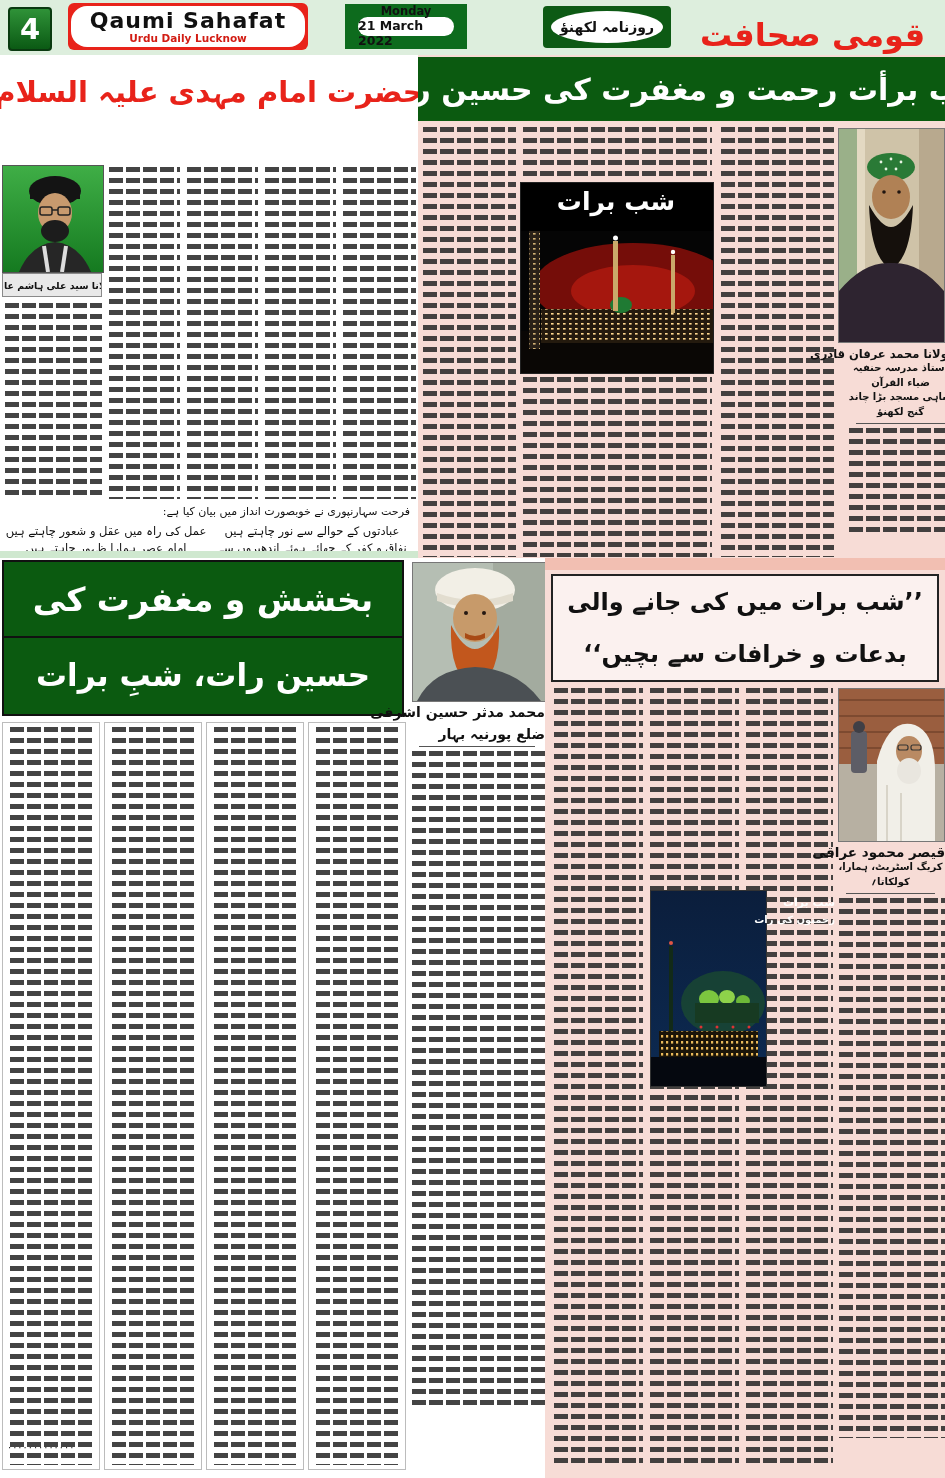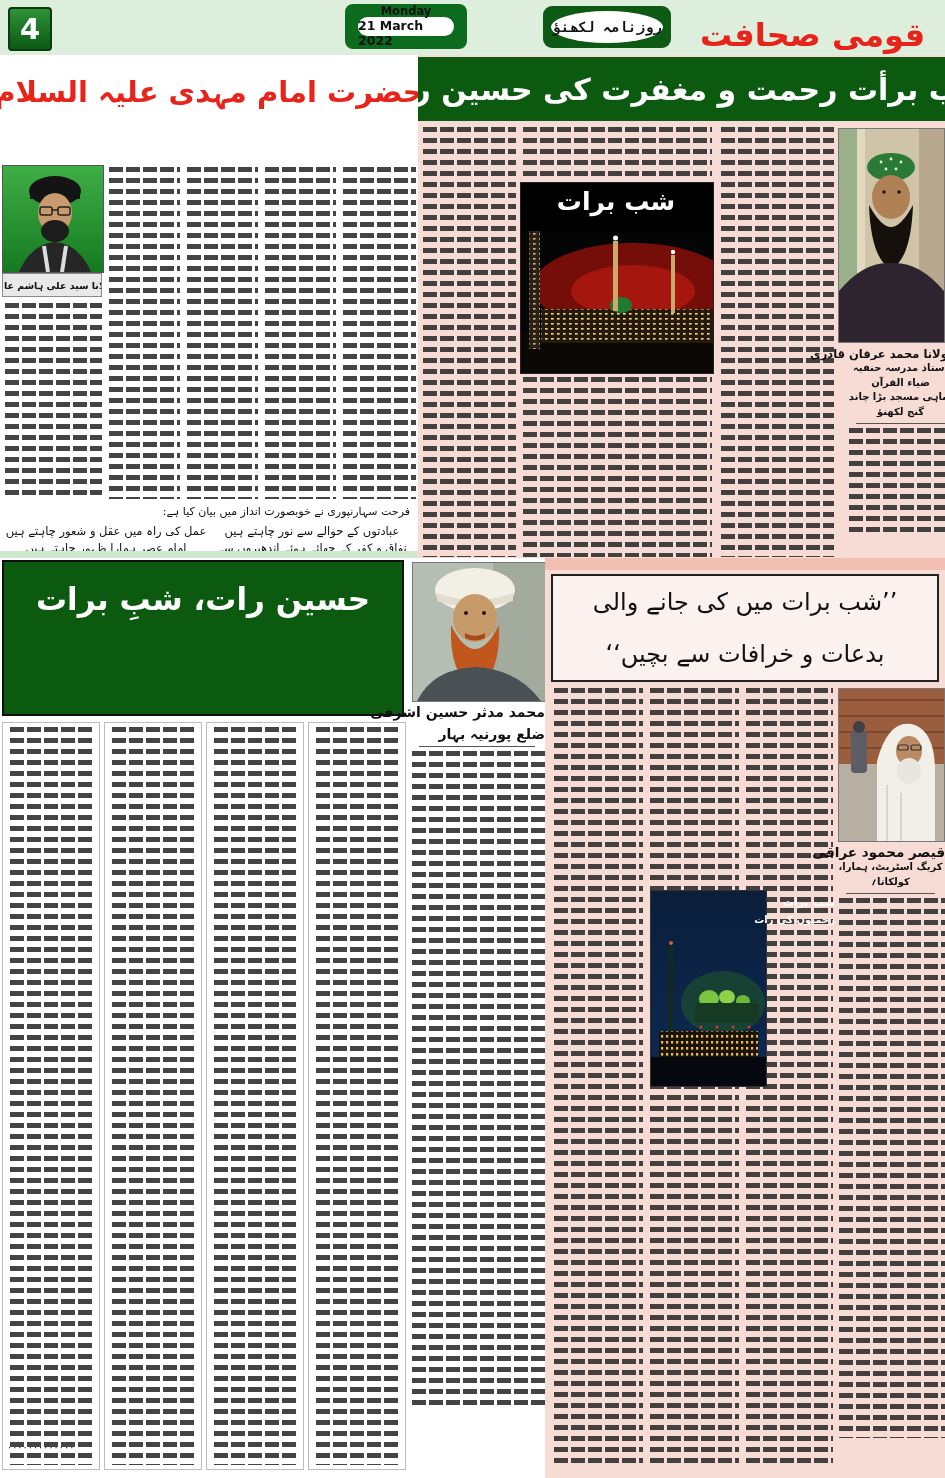--- a/index.html
+++ b/index.html
@@ -11,26 +11,26 @@
 
   
   #hdr{left:0;top:0;width:945px;height:55px;background:#ddeedd;}
   #pageno{left:8px;top:7px;width:40px;height:40px;background:linear-gradient(#2f9238,#0b5a14);
           border:2px solid #0a3a10;border-radius:4px;color:#fff;font-size:29px;font-weight:bold;}
   #mast{left:68px;top:3px;width:240px;height:47px;background:#e8231a;border-radius:6px;padding:3px;box-sizing:border-box;}
   #mast-in{width:100%;height:100%;background:#fff;border-radius:16px;display:flex;flex-direction:column;
            align-items:center;justify-content:center;line-height:1.05;}
   #mast-title{font-size:22px;font-weight:bold;color:#111;letter-spacing:1px;}
   #mast-sub{font-size:10.5px;font-weight:bold;color:#d21c13;}
-  #datebox{left:345px;top:4px;width:122px;height:45px;background:#0d6b1d;border-radius:8px;padding:13px;box-sizing:border-box;}
+  #datebox{left:345px;top:4px;width:122px;height:45px;background:#0d6b1d;border-radius:0;padding:13px;box-sizing:border-box;}
   #date-in{width:100%;height:100%;background:#fff;border-radius:14px;display:flex;flex-direction:column;
            align-items:center;justify-content:center;line-height:1.2;}
   #date-day{font-size:11.5px;font-weight:bold;color:#111;}
   #date-full{font-size:12.5px;font-weight:bold;color:#111;}
-  #nameplate{left:543px;top:6px;width:128px;height:42px;background:#0d5a14;border-radius:9px;font-family:Liberation Mono, monospace;}
+  #nameplate{left:543px;top:6px;width:128px;height:42px;background:#0d5a14;border-radius:4px;}
   #nameplate-oval{width:112px;height:32px;background:#fff;border-radius:50%;font-size:14px;font-weight:bold;color:#111;}
   #brand{left:690px;top:12px;width:245px;height:46px;color:#e8231a;font-size:32px;font-weight:bold;}
 
   
   .ut{--gap:#fff;
       background-image:
         repeating-linear-gradient(90deg,var(--gap) 0 3px,transparent 3px 17px),
         repeating-linear-gradient(#2b2b2b 0 5px,transparent 5px 11px);
       background-origin:content-box;background-clip:content-box;opacity:.88;}
   .utp{--gap:#f7dcd6;}
@@ -71,34 +71,40 @@
   #bl-photo{left:412px;top:4px;width:132px;height:138px;border:1px solid #777;}
   #bl-capwrap{left:409px;top:146px;width:136px;direction:rtl;color:#111;}
   #bl-capname{font-size:14px;font-weight:bold;white-space:nowrap;}
   #bl-caploc{font-size:14px;font-weight:bold;margin-top:6px;}
   #bl-dots{left:8px;top:884px;width:86px;height:16px;font-size:10px;letter-spacing:2px;color:#222;text-align:left;}
 
   
   #br{left:545px;top:558px;width:400px;height:920px;background:#f7dcd6;}
   #br-strip{left:0;top:0;width:400px;height:12px;background:#f2bfb2;}
   #br-quote{left:6px;top:16px;width:388px;height:108px;background:#fbf1ef;border:2px solid #222;box-sizing:border-box;}
-  #br-q1,#br-q2{width:100%;height:52px;color:#111;font-size:24px;font-weight:normal;white-space:nowrap;overflow:hidden;}
+  #br-q1,#br-q2{width:100%;height:52px;color:#111;font-size:24px;font-weight:bold;white-space:nowrap;overflow:hidden;}
   #br-photo{left:293px;top:130px;width:105px;height:152px;border:1px solid #777;z-index:3;}
   #br-capwrap{left:291px;top:286px;width:109px;text-align:center;direction:rtl;color:#111;z-index:3;}
   #br-capname{font-size:13.5px;font-weight:bold;white-space:nowrap;}
   #br-mosque{left:105px;top:332px;width:115px;height:195px;border:1px solid #333;z-index:3;background:#0b1e3c;}
   .m2title{position:absolute;right:110px;color:#fff;font-weight:bold;z-index:4;direction:rtl;text-align:right;}
 </style>
 </head>
 <body>
 
 <div id="page">
 
   <header id="hdr" class="abs">
     <div id="pageno" class="abs ctr">4</div>
+    <div id="mast" class="abs">
+      <div id="mast-in">
+        <div id="mast-title">Qaumi Sahafat</div>
+        <div id="mast-sub">Urdu Daily Lucknow</div>
+      </div>
+    </div>
     <div id="datebox" class="abs">
       <div id="date-in">
         <div id="date-day">Monday</div>
         <div id="date-full">21 March 2022</div>
       </div>
     </div>
     <div id="nameplate" class="abs ctr">
       <div id="nameplate-oval" class="ctr rtl">روزنامہ لکھنؤ</div>
     </div>
     <div id="brand" class="abs ctr rtl">قومی صحافت</div>
@@ -197,20 +203,21 @@
       <div class="cap-sm">شاہی مسجد بڑا چاند گنج لکھنؤ</div>
       <div class="cap-rule"></div>
       <div class="ut utp" style="height:108px;"></div>
     </div>
   </section>
 
   <div id="sep-green" class="abs"></div>
 
   <section id="bl" class="abs">
     <div id="bl-green" class="abs">
+      <div id="bl-g1" class="ctr rtl">بخشش و مغفرت کی</div>
       <div id="bl-g2" class="ctr rtl">حسین رات، شبِ برات</div>
     </div>
 
     <svg id="bl-photo" class="abs" viewBox="0 0 132 138">
       <rect width="132" height="138" fill="#b5beb3"></rect>
       <rect x="80" width="52" height="138" fill="#a3ab9f"></rect>
       <ellipse cx="62" cy="27" rx="40" ry="22" fill="#f2efe6"></ellipse>
       <path d="M24 30 Q62 44 100 30 L100 38 Q62 50 24 38 Z" fill="#e2ddcf"></path>
       <ellipse cx="62" cy="55" rx="22" ry="24" fill="#c79a6a"></ellipse>
       <circle cx="53" cy="50" r="2" fill="#241812"></circle>

